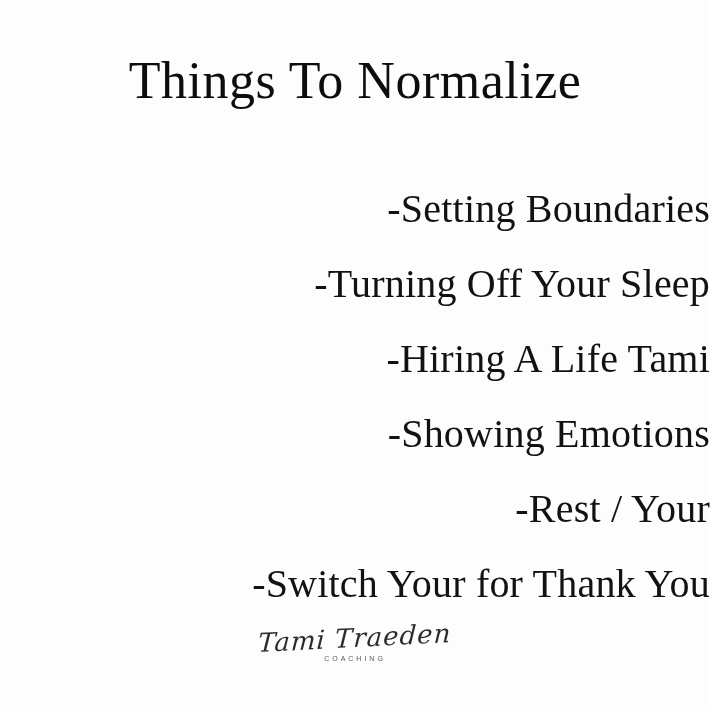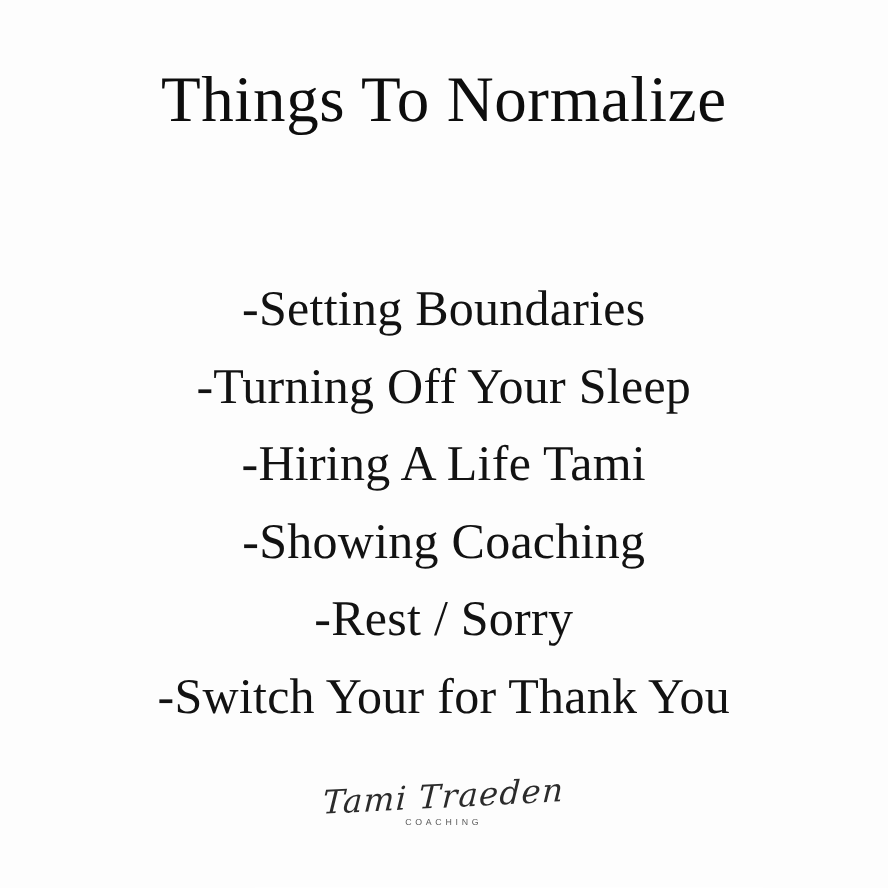--- a/index.html
+++ b/index.html
@@ -27,26 +27,26 @@
     margin-top: 52px;
     font-size: 52px;
     line-height: 1.1;
     font-weight: 400;
     letter-spacing: 0.5px;
     text-align: center;
     color: #0d0d0d;
     font-family: "Liberation Serif", serif;
   }
   .list {
-    margin-top: 108px;
+    margin-top: 70px;
     width: 100%;
     display: flex;
     flex-direction: column;
-    align-items: center;
-    gap: 3px;
+    align-items: flex-end;
+    gap: 16px;
   }
   .list-item {
     font-size: 40px;
     line-height: 59px;
     text-align: center;
     color: #121212;
     white-space: nowrap;
     font-family: "Liberation Serif", serif;
     letter-spacing: 0.2px;
   }
@@ -81,22 +81,22 @@
 <body>
 
 <div class="poster">
 
   <div class="title">Things To Normalize</div>
 
   <div class="list">
     <div class="list-item">-Setting Boundaries</div>
     <div class="list-item">-Turning Off Your Sleep</div>
     <div class="list-item">-Hiring A Life Tami</div>
-    <div class="list-item">-Showing Coaching</div>
-    <div class="list-item">-Rest / Sorry</div>
+    <div class="list-item">-Showing Emotions</div>
+    <div class="list-item">-Rest / Your</div>
     <div class="list-item">-Switch Your for Thank You</div>
   </div>
 
   <div class="signature">
     <div class="sig-script">Tami Traeden</div>
     <div class="sig-sub">Coaching</div>
   </div>
 
 </div>
 

